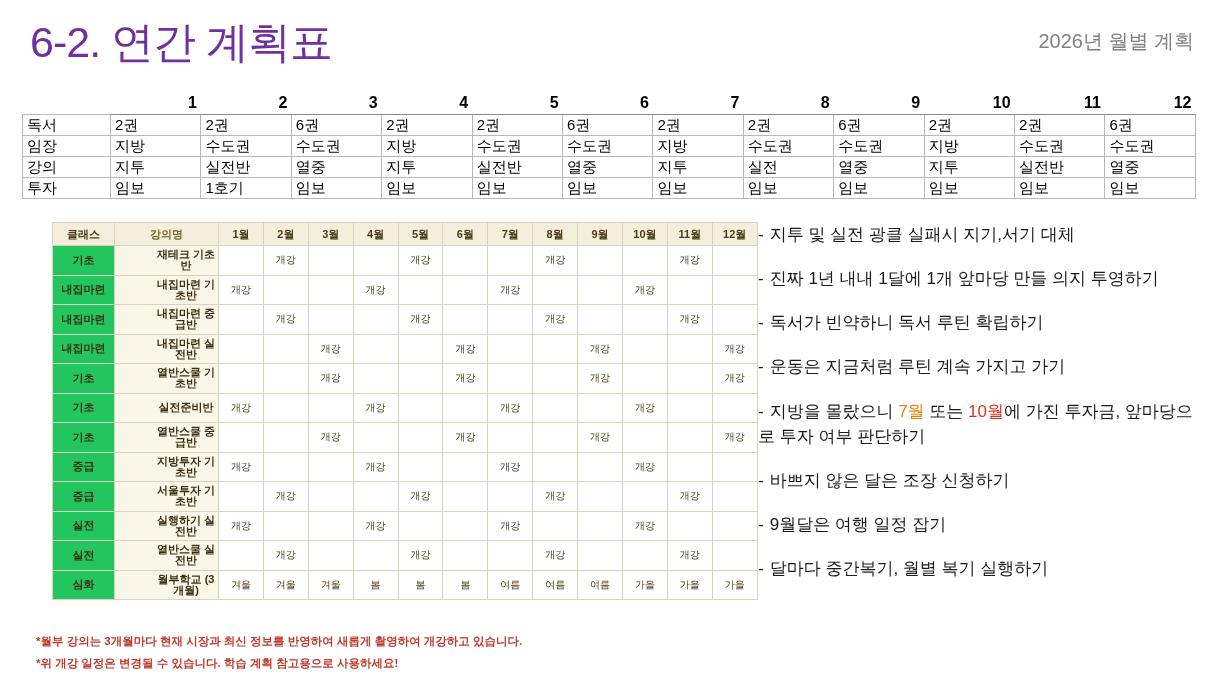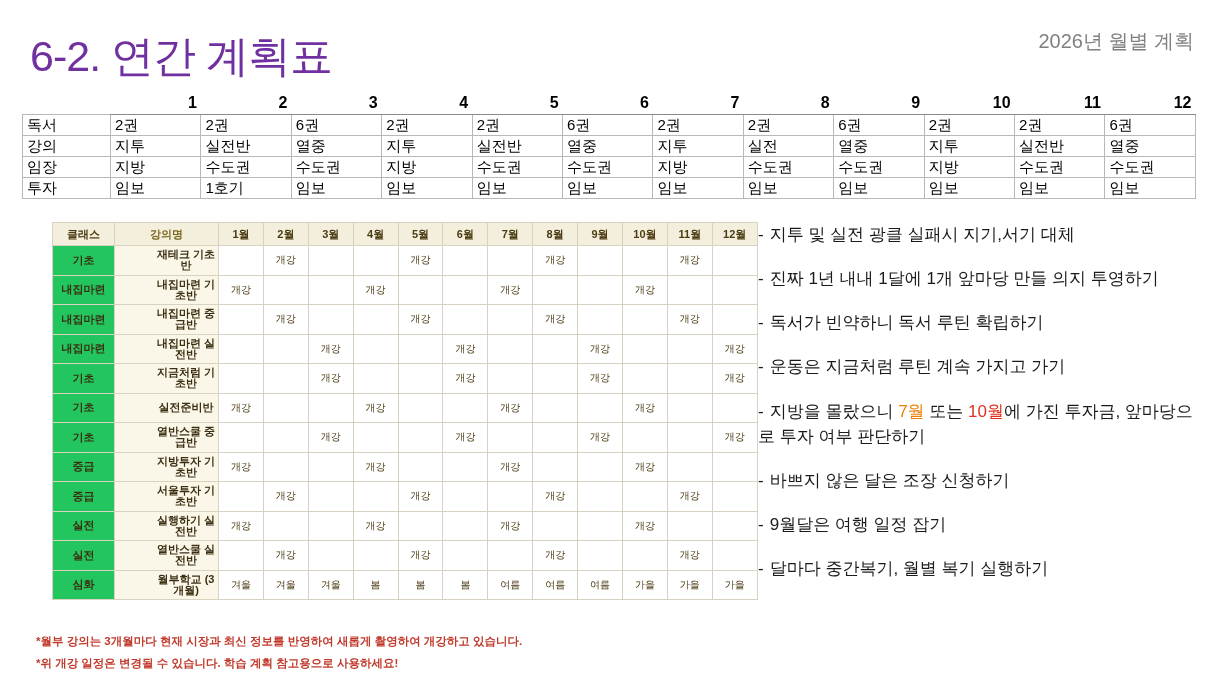--- a/index.html
+++ b/index.html
@@ -12,21 +12,21 @@
   }
   .page {
     position: relative;
     width: 1216px; height: 684px;
     background: #ffffff;
   }
 
   
   .title {
     position: absolute;
-    left: 30px; top: 28px;
+    left: 30px; top: 14px;
     font-size: 43px;
     color: #7030a0;
     letter-spacing: -1px;
     font-weight: 400;
     white-space: nowrap;
   }
   .subtitle {
     position: absolute;
     right: 22px; top: 28px;
     font-size: 20px;
@@ -162,48 +162,48 @@
           <td>2권</td>
           <td>6권</td>
           <td>2권</td>
           <td>2권</td>
           <td>6권</td>
           <td>2권</td>
           <td>2권</td>
           <td>6권</td>
         </tr>
         <tr>
+          <td class="rowlab">임장</td>
+          <td>지방</td>
+          <td>수도권</td>
+          <td>수도권</td>
+          <td>지방</td>
+          <td>수도권</td>
+          <td>수도권</td>
+          <td>지방</td>
+          <td>수도권</td>
+          <td>수도권</td>
+          <td>지방</td>
+          <td>수도권</td>
+          <td>수도권</td>
+        </tr>
+        <tr>
           <td class="rowlab">강의</td>
           <td>지투</td>
           <td>실전반</td>
           <td>열중</td>
           <td>지투</td>
           <td>실전반</td>
           <td>열중</td>
           <td>지투</td>
           <td>실전</td>
           <td>열중</td>
           <td>지투</td>
           <td>실전반</td>
           <td>열중</td>
-        </tr>
-        <tr>
-          <td class="rowlab">임장</td>
-          <td>지방</td>
-          <td>수도권</td>
-          <td>수도권</td>
-          <td>지방</td>
-          <td>수도권</td>
-          <td>수도권</td>
-          <td>지방</td>
-          <td>수도권</td>
-          <td>수도권</td>
-          <td>지방</td>
-          <td>수도권</td>
-          <td>수도권</td>
         </tr>
         <tr>
           <td class="rowlab">투자</td>
           <td>임보</td>
           <td>1호기</td>
           <td>임보</td>
           <td>임보</td>
           <td>임보</td>
           <td>임보</td>
           <td>임보</td>
@@ -311,21 +311,21 @@
           <td class="mon">개강</td>
           <td class="mon"></td>
           <td class="mon"></td>
           <td class="mon">개강</td>
           <td class="mon"></td>
           <td class="mon"></td>
           <td class="mon">개강</td>
         </tr>
         <tr>
           <td class="c-class">기초</td>
-          <td class="c-name">지금처럼 기초반</td>
+          <td class="c-name">열반스쿨 기초반</td>
           <td class="mon"></td>
           <td class="mon"></td>
           <td class="mon">개강</td>
           <td class="mon"></td>
           <td class="mon"></td>
           <td class="mon">개강</td>
           <td class="mon"></td>
           <td class="mon"></td>
           <td class="mon">개강</td>
           <td class="mon"></td>

